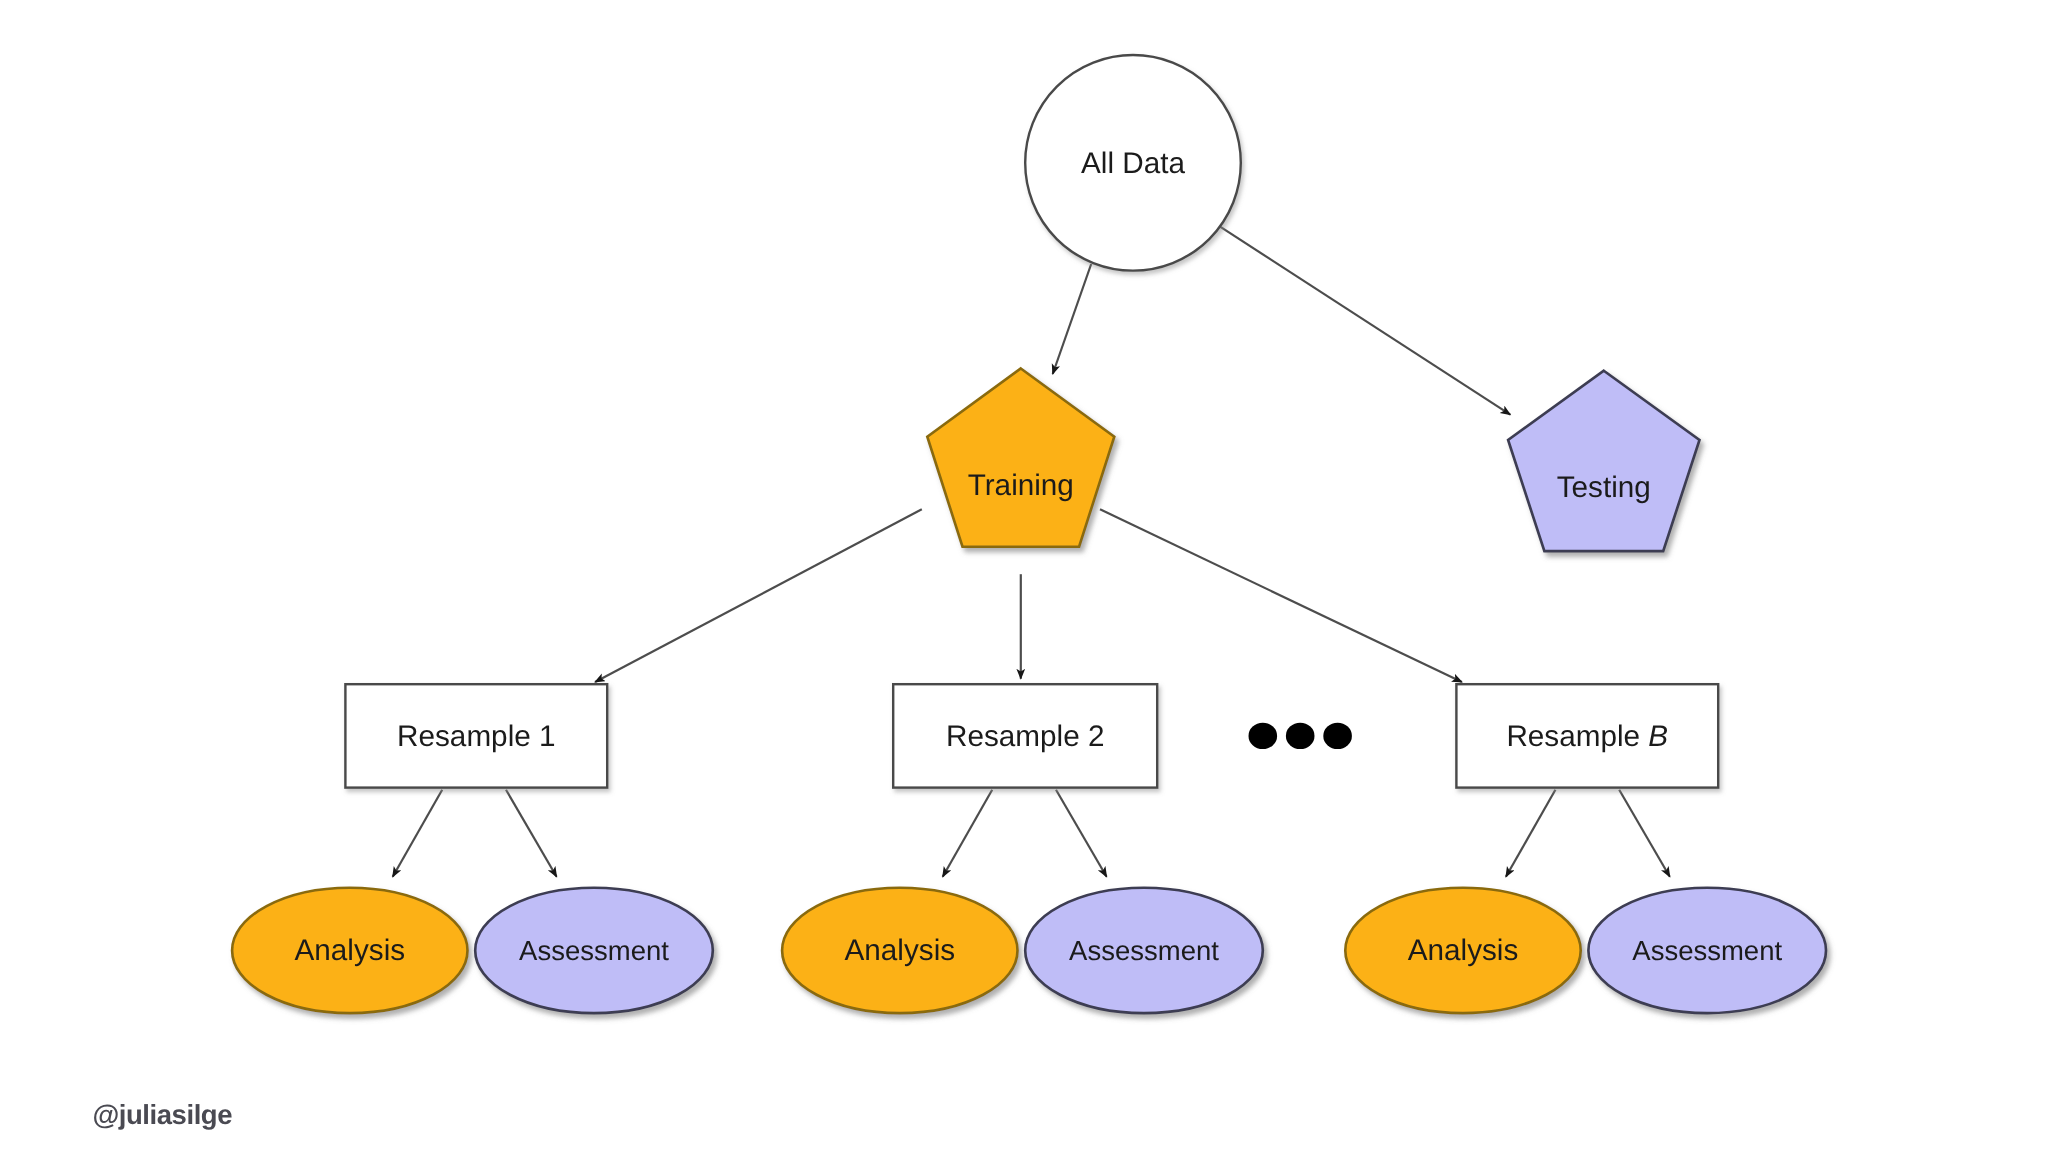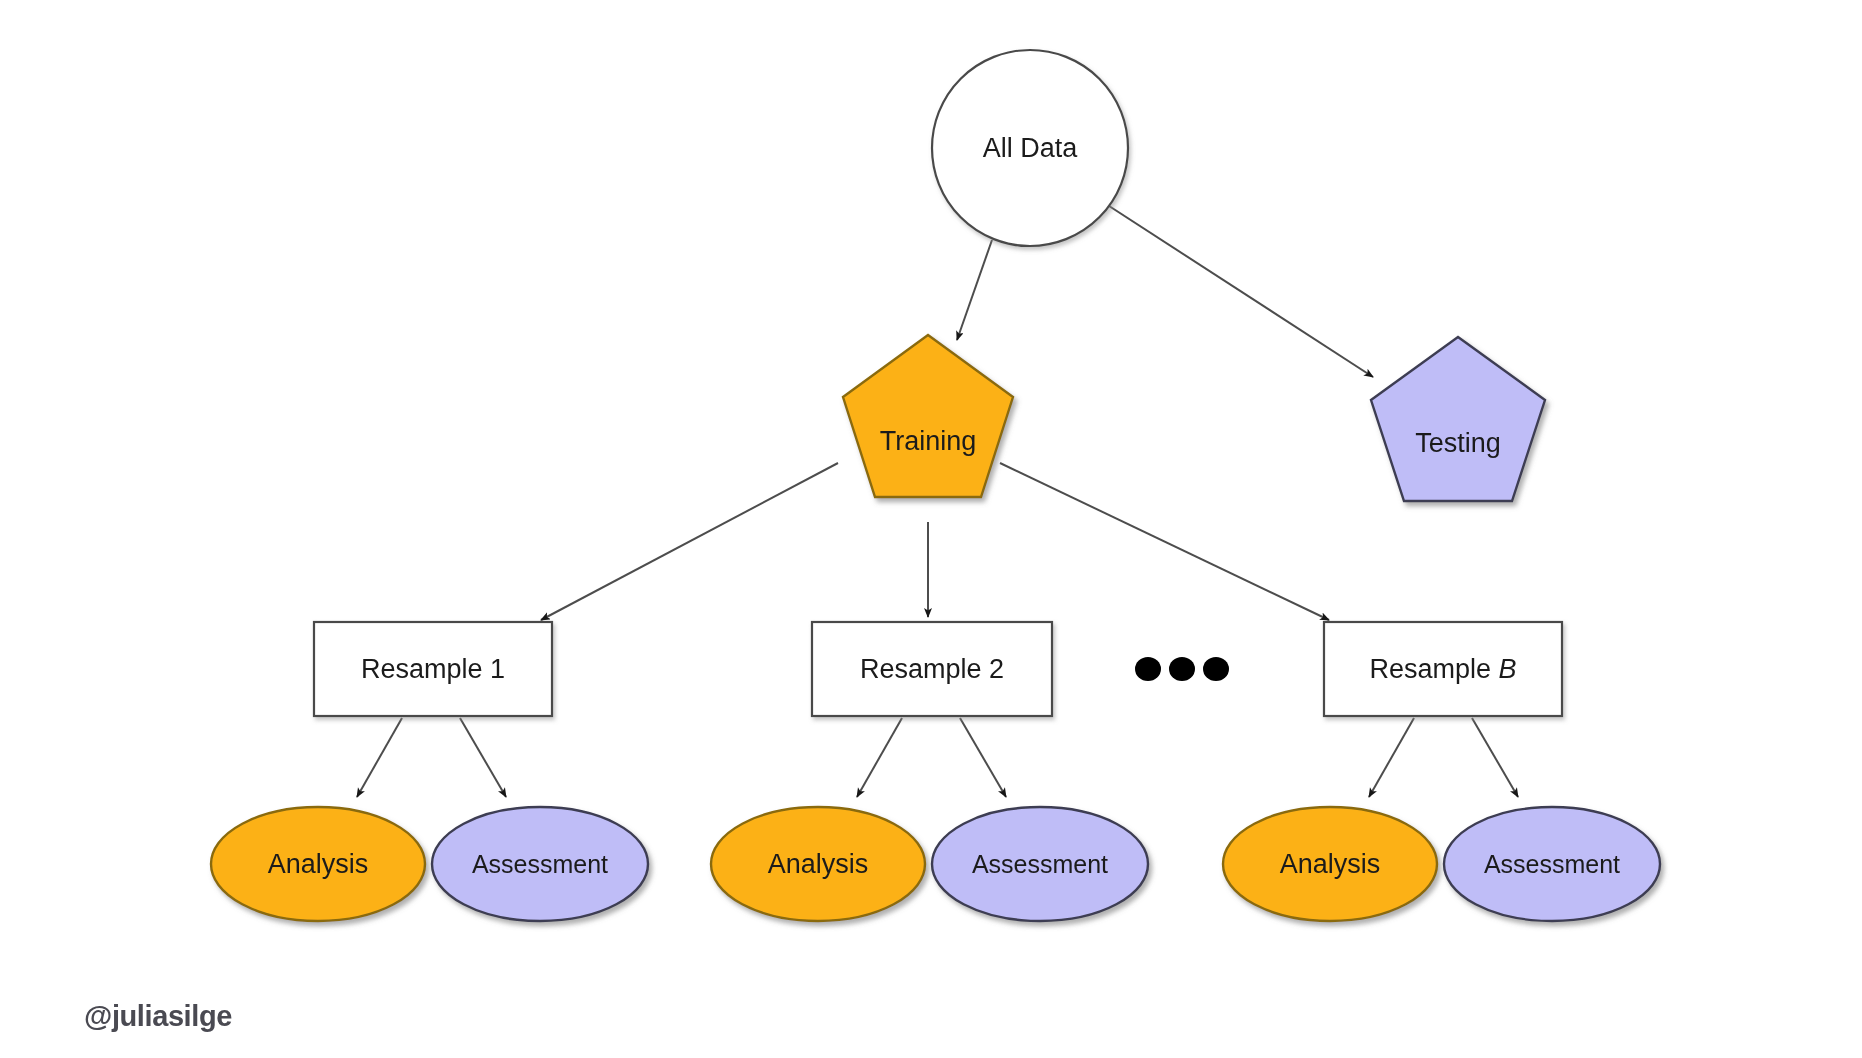--- a/index.html
+++ b/index.html
@@ -55,21 +55,21 @@
     fill: none;
   }
   .dot {
     fill: #000000;
   }
   .watermark {
     position: absolute;
     left: 84px;
     top: 1000px;
     font-family: "Liberation Sans", sans-serif;
-    font-size: 29px;
+    font-size: 25px;
     font-weight: 700;
     color: #4a4a52;
     letter-spacing: -0.4px;
     white-space: nowrap;
   }
 </style>
 </head>
 <body>
 
 <div id="diagram-root">

